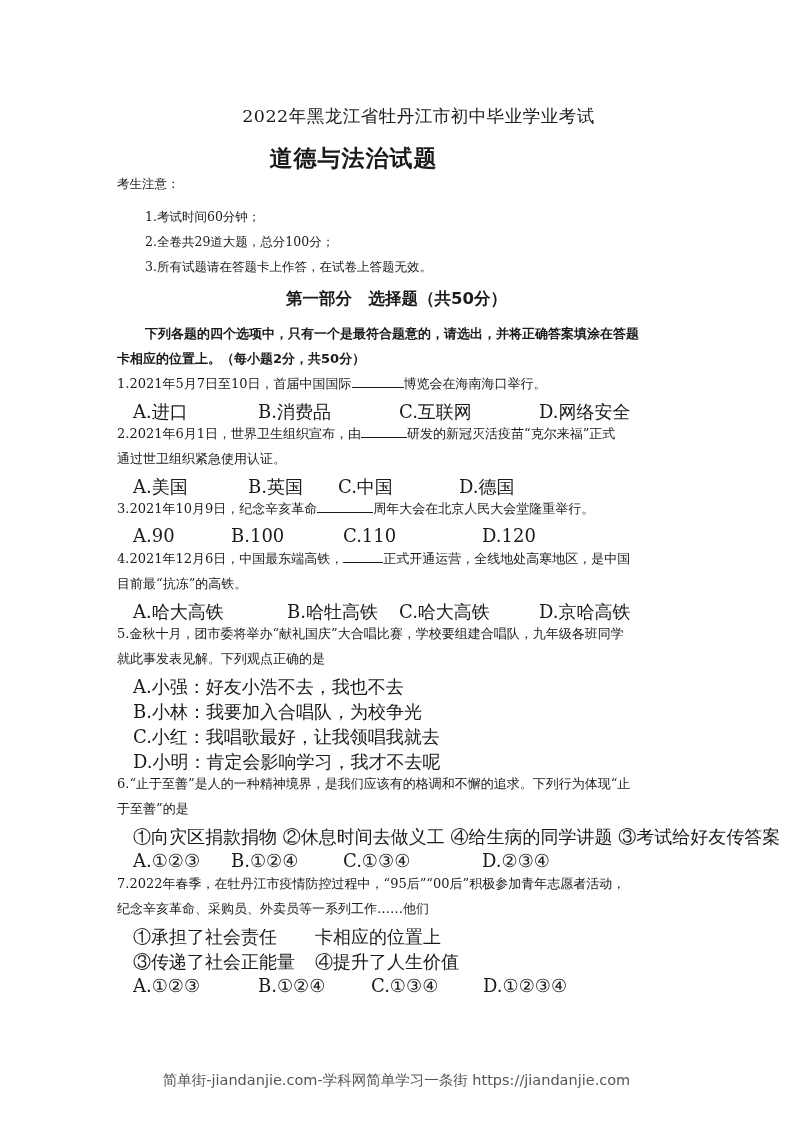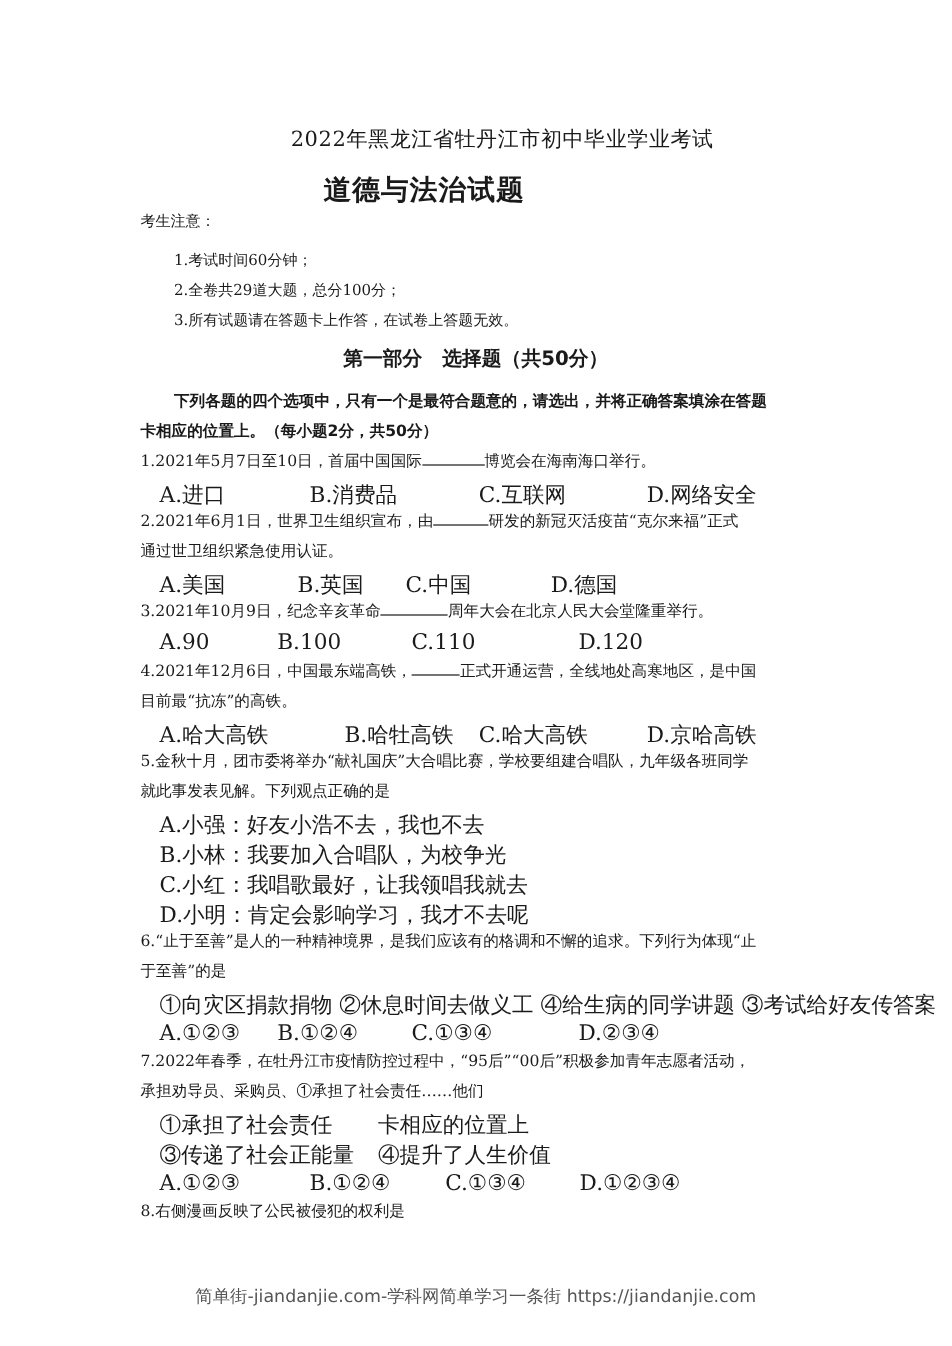--- a/index.html
+++ b/index.html
@@ -81,26 +81,25 @@
 
   <div class="abs q" style="top:775px">6.“止于至善”是人的一种精神境界，是我们应该有的格调和不懈的追求。下列行为体现“止</div>
   <div class="abs q" style="top:800px">于至善”的是</div>
   <div class="abs opt" style="top:825px; left:133px">①向灾区捐款捐物 ②休息时间去做义工 ④给生病的同学讲题 ③考试给好友传答案</div>
   <div class="abs opt" style="top:850px; left:133px">A.①②③</div>
   <div class="abs opt" style="top:850px; left:231px">B.①②④</div>
   <div class="abs opt" style="top:850px; left:343px">C.①③④</div>
   <div class="abs opt" style="top:850px; left:482px">D.②③④</div>
 
   <div class="abs q" style="top:875px">7.2022年春季，在牡丹江市疫情防控过程中，“95后”“00后”积极参加青年志愿者活动，</div>
-  <div class="abs q" style="top:900px">承担劝导员、采购员、①承担了社会责任……他们</div>
+  <div class="abs q" style="top:900px">纪念辛亥革命、采购员、外卖员等一系列工作……他们</div>
   <div class="abs opt" style="top:925px; left:133px">①承担了社会责任</div>
   <div class="abs opt" style="top:925px; left:315px">卡相应的位置上</div>
   <div class="abs opt" style="top:950px; left:133px">③传递了社会正能量</div>
   <div class="abs opt" style="top:950px; left:315px">④提升了人生价值</div>
   <div class="abs opt" style="top:975px; left:133px">A.①②③</div>
   <div class="abs opt" style="top:975px; left:258px">B.①②④</div>
   <div class="abs opt" style="top:975px; left:371px">C.①③④</div>
   <div class="abs opt" style="top:975px; left:483px">D.①②③④</div>
 
-  <div class="abs q" style="top:1000px">8.右侧漫画反映了公民被侵犯的权利是</div>
 
   <div class="abs footer">简单街-jiandanjie.com-学科网简单学习一条街 https://jiandanjie.com</div>
 </div>
 
 </body></html>

